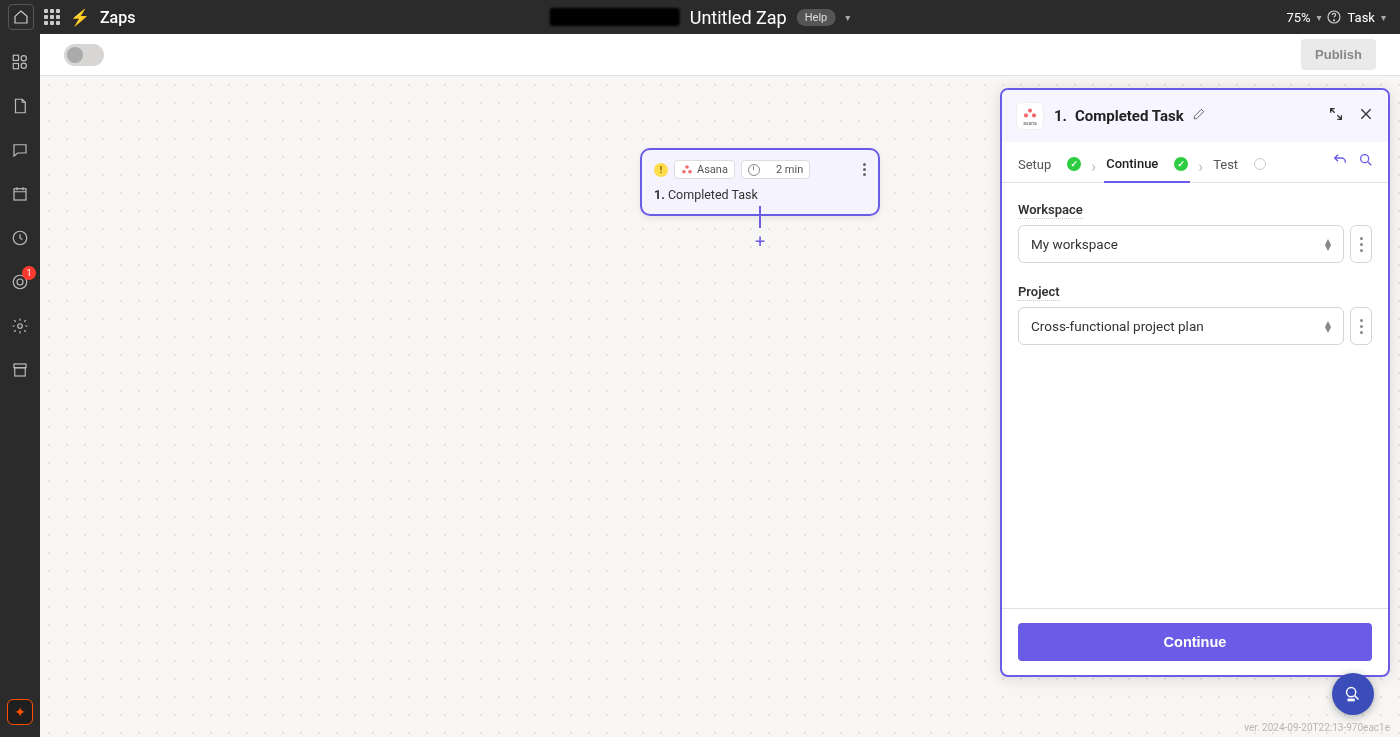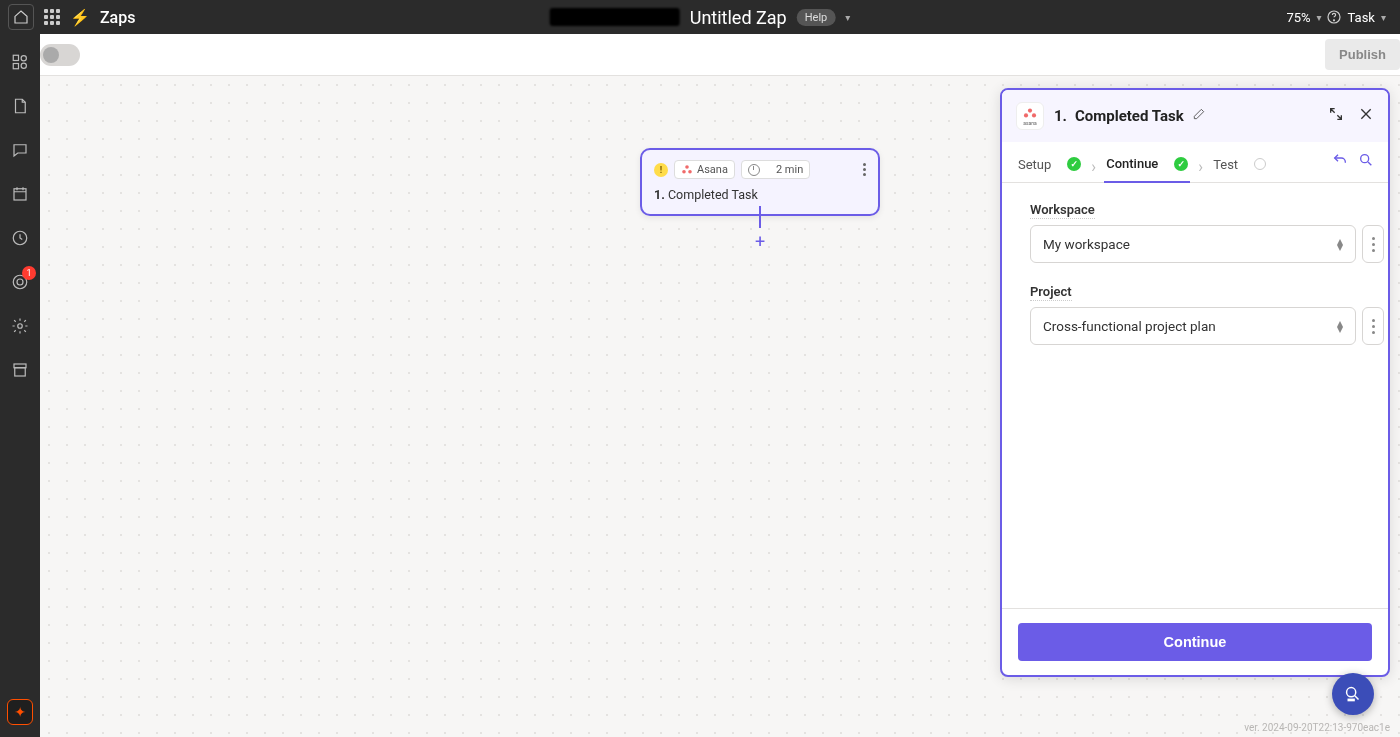--- a/index.html
+++ b/index.html
@@ -24,21 +24,21 @@
 
   
   .leftbar { position:absolute; left:0; top:34px; bottom:0; width:40px; background: var(--dark); display:flex; flex-direction:column; align-items:center; padding-top:18px; gap:24px; }
   .lb-icon { width:20px; height:20px; color:#bbb; position:relative; display:flex; align-items:center; justify-content:center; }
   .lb-icon svg { width:18px; height:18px; stroke:#bbb; fill:none; stroke-width:1.6; }
   .badge-count { position:absolute; top:-6px; right:-6px; background:#ff3b30; color:#fff; font-size:9px; border-radius:8px; width:14px; height:14px; display:flex; align-items:center; justify-content:center; }
   .lb-bottom { margin-top:auto; margin-bottom:12px; width:26px; height:26px; border:1px solid var(--orange); border-radius:6px; display:flex; align-items:center; justify-content:center; background:#1f1f1f; }
   .lb-bottom span { color:var(--orange); font-size:14px; }
 
   
-  .toolbar { position:absolute; left:40px; right:0; top:34px; height:42px; background:#fff; border-bottom:1px solid var(--border); display:flex; align-items:center; padding:0 0; }
+  .toolbar { position:absolute; left:40px; right:0; top:34px; height:42px; background:#fff; border-bottom:1px solid var(--border); display:flex; align-items:center; padding:0 24px; }
   .toggle { width:40px; height:22px; background:#d8d6d4; border-radius:12px; position:relative; }
   .toggle::after { content:""; position:absolute; left:3px; top:3px; width:16px; height:16px; background:#aaa; border-radius:50%; }
   .publish-btn { margin-left:auto; background:#eaeaea; color:#888; font-weight:600; font-size:13px; border:none; padding:8px 14px; border-radius:4px; }
 
   
   .canvas { position:absolute; left:40px; right:0; top:76px; bottom:0; background: radial-gradient(circle, #e4e2e0 1px, transparent 1px); background-size:18px 18px; background-position: 0 0; }
 
   
   .node { position:absolute; left:600px; top:72px; width:240px; background:#f5f3ff; border:2px solid var(--purple); border-radius:10px; padding:10px 12px 12px; box-shadow:0 2px 6px rgba(0,0,0,0.08); }
   .node-top { display:flex; align-items:center; gap:6px; }
@@ -70,21 +70,21 @@
 
   .tabs { display:flex; align-items:center; gap:8px; padding:8px 14px 0; border-bottom:1px solid var(--border); position:relative; }
   .tab { display:flex; align-items:center; gap:16px; font-size:13px; color:#555; padding:6px 2px 10px; }
   .tab.active { color:#222; font-weight:500; border-bottom:2px solid var(--purple); margin-bottom:-1px; }
   .check-dot { width:14px; height:14px; border-radius:50%; background:var(--green); display:flex; align-items:center; justify-content:center; color:#fff; font-size:9px; font-weight:700; }
   .empty-dot { width:12px; height:12px; border-radius:50%; border:1.5px solid #ccc; }
   .chev { color:#bbb; }
   .tabs-right { margin-left:auto; display:flex; gap:10px; padding-bottom:8px; }
   .tabs-right svg { width:16px; height:16px; stroke:var(--purple); fill:none; stroke-width:2; }
 
-  .panel-body { padding:16px 4px; flex:1; overflow:auto;margin-left:24px; }
+  .panel-body { padding:16px 16px; flex:1; overflow:auto; }
   .field-label { font-size:13px; font-weight:600; color:#333; margin-bottom:6px; border-bottom:1px dotted #ccc; display:inline-block; padding-bottom:1px;}
   .field-row { display:flex; gap:6px; margin-bottom:18px; }
   .select { flex:1; border:1px solid #d7d5d3; border-radius:6px; height:38px; display:flex; align-items:center; padding:0 12px; font-size:13.5px; color:#333; background:#fff; justify-content:space-between; cursor:pointer; }
   .sel-caret { color:#888; font-size:12px; display:flex; flex-direction:column; line-height:6px; }
   .kebab { width:22px; height:38px; border:1px solid #d7d5d3; border-radius:6px; display:flex; flex-direction:column; align-items:center; justify-content:center; gap:3px; cursor:pointer; }
   .kebab span { width:3px; height:3px; background:#888; border-radius:50%; }
 
   .panel-footer { padding:14px 16px; border-top:1px solid var(--border); }
   .continue-btn { width:100%; height:38px; background:var(--purple); color:#fff; border:none; border-radius:4px; font-size:14.5px; font-weight:600; cursor:pointer; }
 

